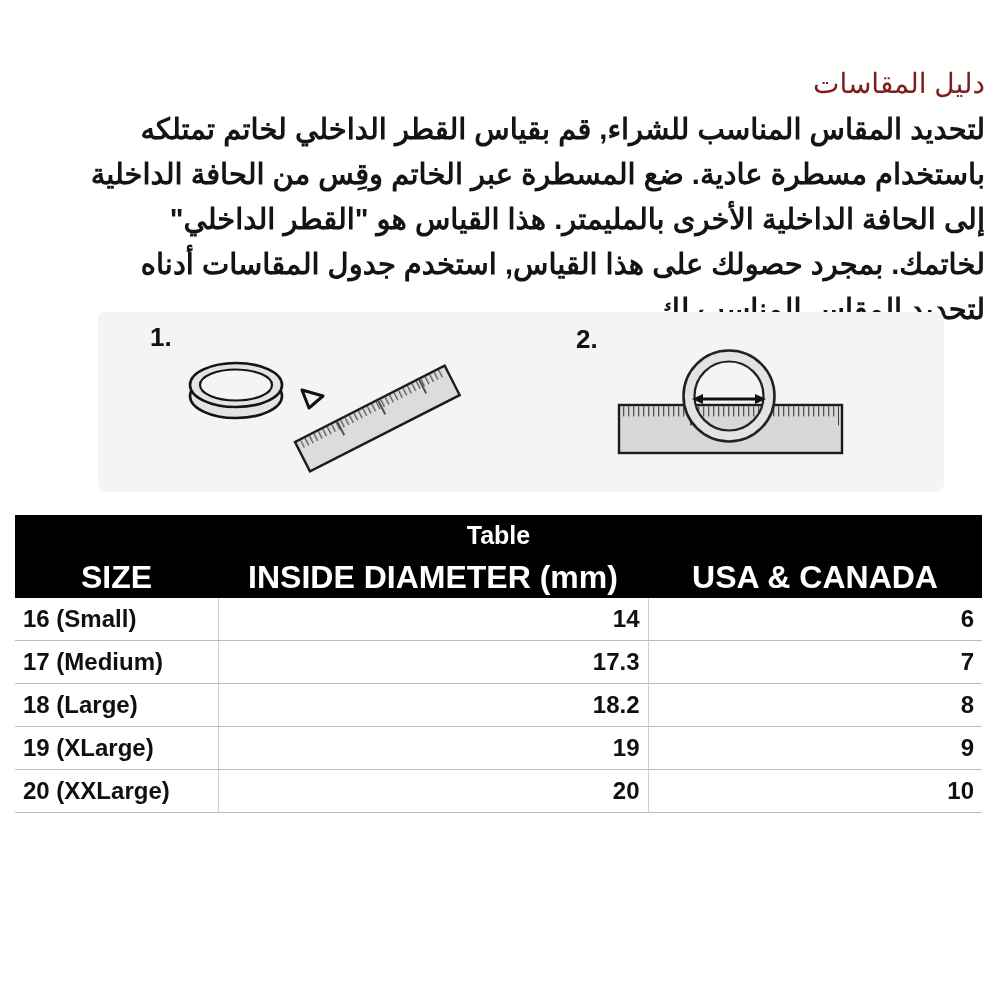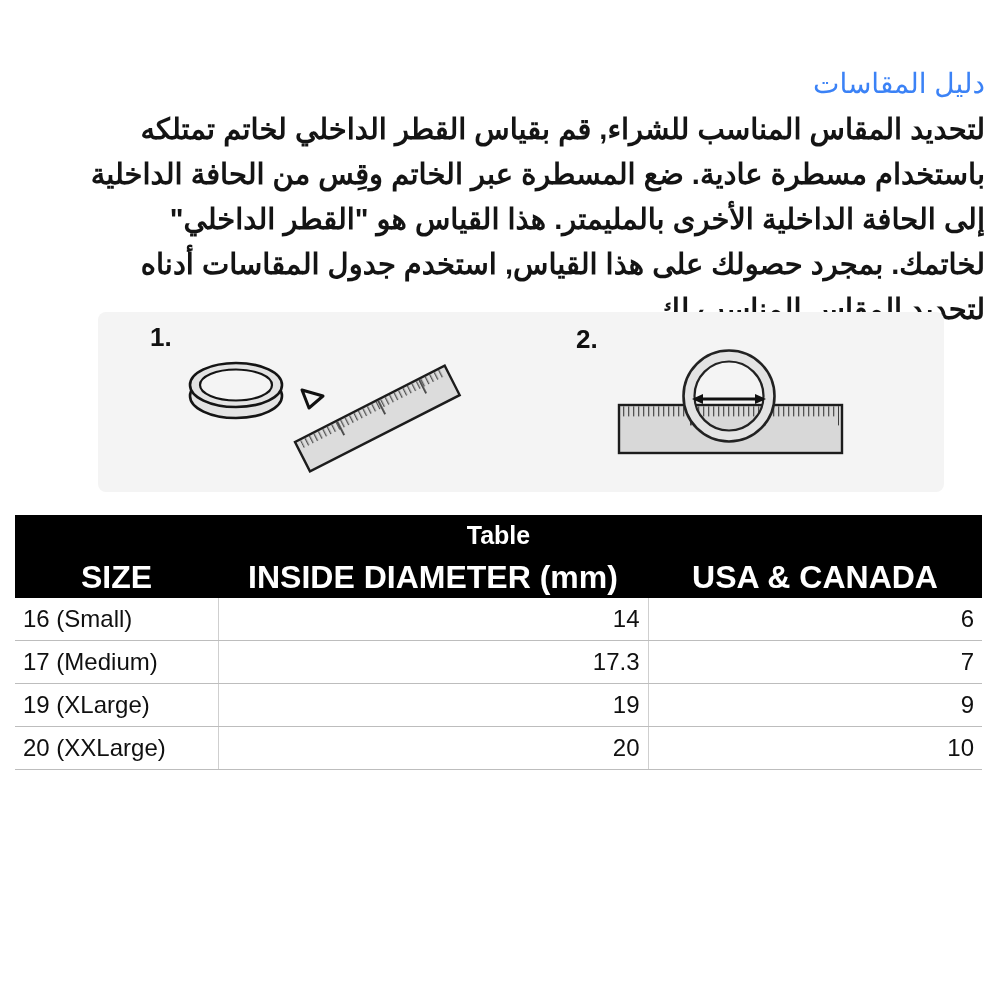--- a/index.html
+++ b/index.html
@@ -3,21 +3,21 @@
 <meta charset="utf-8">
 <style>
   html,body{margin:0;padding:0;}
   body{
     width:1000px;height:1000px;position:relative;background:#ffffff;
     font-family:"Liberation Sans", sans-serif;overflow:hidden;
   }
   .guide-title{
     position:absolute;top:66px;left:10px;right:15px;
     direction:rtl;text-align:right;
-    font-size:28px;font-weight:400;color:#3b82f6;line-height:36px;
+    font-size:28px;font-weight:400;color:#7f1d1d;line-height:36px;
   }
   .guide-paragraph{
     position:absolute;top:107px;left:10px;right:15px;
     direction:rtl;text-align:right;
     font-size:29px;font-weight:700;color:#141414;line-height:45px;
   }
   .guide-line{white-space:nowrap;}
   .illustration{
     position:absolute;left:98px;top:312px;width:846px;height:180px;
     background:#f4f4f4;border-radius:8px;
@@ -33,21 +33,21 @@
   table.size-table th.tbl-title{
     background:#000;color:#fff;text-align:center;
     font-size:25px;font-weight:700;height:41px;padding:0;margin-top:28px;
   }
   table.size-table thead th.colhead{
     background:#000;color:#fff;text-align:center;
     font-size:32px;font-weight:700;height:42px;padding:0;
   }
   table.size-table tbody td{
     height:42px;font-size:24px;color:#101010;background:#fff;
-    border-bottom:1px solid #bdbdbd;padding:0;
+    border-bottom:1px solid #bdbdbd;padding:0;font-weight:bold;
   }
   td.c0{text-align:left;padding-left:8px !important;}
   td.c1,td.c2{text-align:right;padding-right:8px !important;border-left:1px solid #cfcfcf;}
 </style>
 </head>
 <body>
 
 <div class="guide-title" lang="ar" dir="rtl">دليل المقاسات</div>
 
 <div class="guide-paragraph" lang="ar" dir="rtl">
@@ -130,20 +130,25 @@
       <td class="c0">16 (Small)</td>
       <td class="c1">14</td>
       <td class="c2">6</td>
     </tr>
     <tr>
       <td class="c0">17 (Medium)</td>
       <td class="c1">17.3</td>
       <td class="c2">7</td>
     </tr>
     <tr>
+      <td class="c0">18 (Large)</td>
+      <td class="c1">18.2</td>
+      <td class="c2">8</td>
+    </tr>
+    <tr>
       <td class="c0">19 (XLarge)</td>
       <td class="c1">19</td>
       <td class="c2">9</td>
     </tr>
     <tr>
       <td class="c0">20 (XXLarge)</td>
       <td class="c1">20</td>
       <td class="c2">10</td>
     </tr>
   </tbody>

